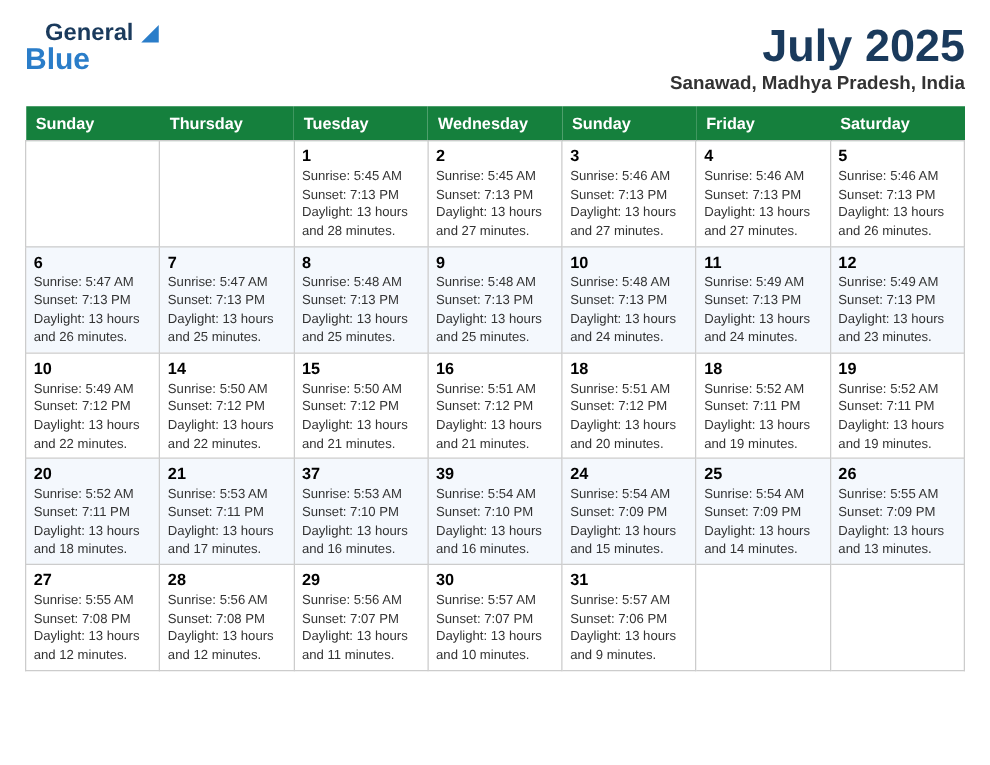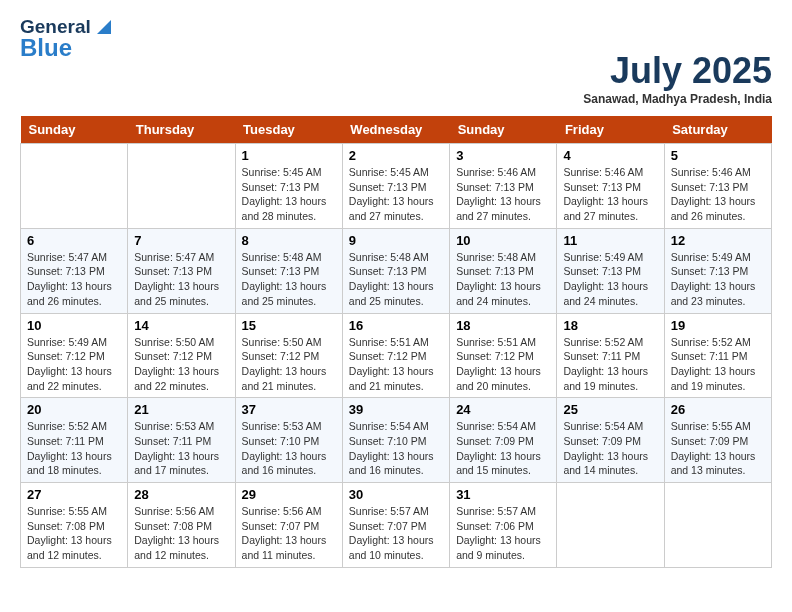--- a/index.html
+++ b/index.html
@@ -18,42 +18,42 @@
     }
     .logo {
       display: flex;
       flex-direction: column;
       align-items: flex-start;
     }
     .logo-row {
       display: flex;
       align-items: center;
       gap: 2px;
+      margin-left: 16px;
     }
     .title-block {
       text-align: right;
     }
     .month-title {
       font-size: 36px;
       font-weight: bold;
       color: #1a3a5c;
-      margin-top: 34px;
     }
     .location-title {
-      font-size: 12px;
+      font-size: 15px;
       color: #333;
       font-weight: bold;
     }
     table {
       width: 100%;
       border-collapse: collapse;
       font-size: 11px;
     }
     thead tr th {
-      background: #c2410c;
+      background: #15803d;
       color: #fff;
       text-align: left;
       padding: 6px 8px;
       font-size: 13px;
       font-weight: bold;
     }
     tbody tr td {
       border: 1px solid #ccc;
       vertical-align: top;
       padding: 4px 6px;

